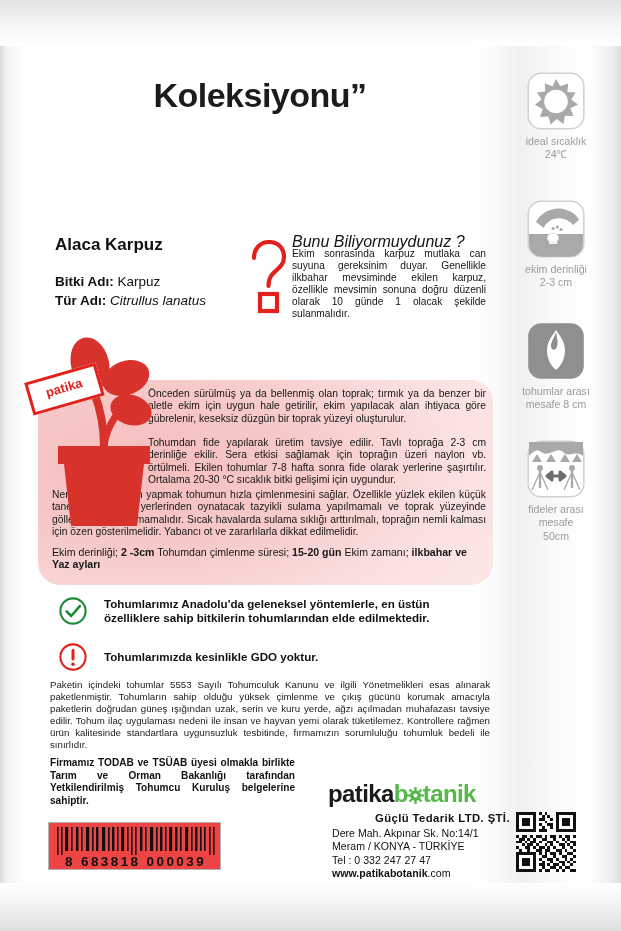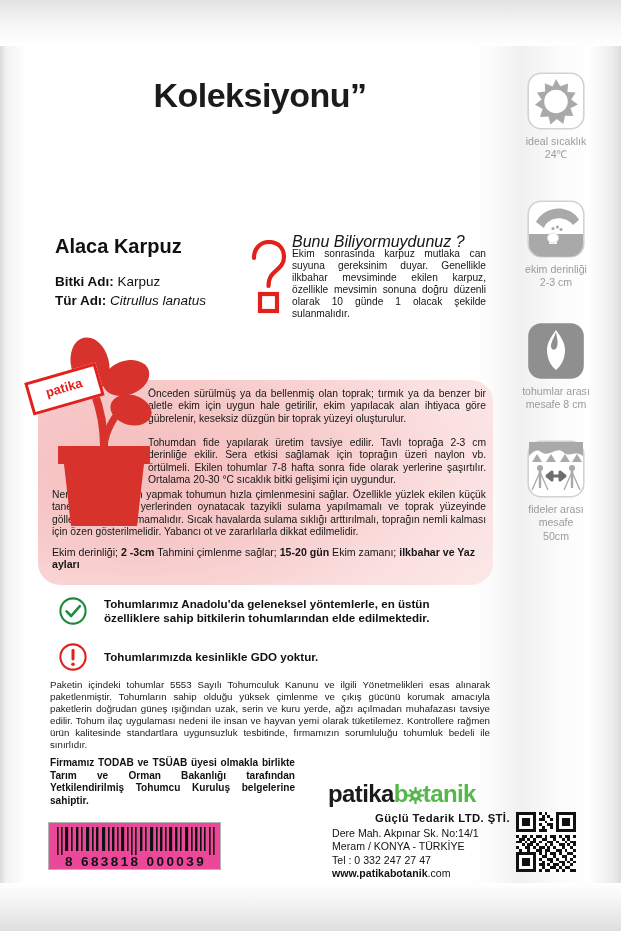--- a/index.html
+++ b/index.html
@@ -55,21 +55,21 @@
     font-weight: bold;
     font-size: 34px;
     line-height: 38px;
     letter-spacing: -0.5px;
   }
 
   
   #variety-name {
     position: absolute;
     left: 55px; top: 235px;
-    font-size: 20px;
+    font-size: 17px;
     font-weight: bold;
     color: #111;
   }
   #plant-row {
     position: absolute;
     left: 55px; top: 274px;
     font-size: 13.5px;
     color: #111;
   }
   #species-row {
@@ -251,21 +251,21 @@
     line-height: 13.3px;
     color: #111;
   }
   #addr .b { font-weight: bold; }
 
   
   #barcode-wrap {
     position: absolute;
     left: 48px; top: 822px;
     width: 173px; height: 48px;
-    background: #ec4899;
+    background: #ef4444;
     border: 1px solid #b4b4b4;
     box-sizing: border-box;
   }
   #barcode-bars {
     position: absolute;
     left: 6px; top: 4px;
     width: 161px; height: 28px;
   }
   #barcode-num {
     position: absolute;
@@ -344,21 +344,21 @@
   </div>
 
   <div id="pink-panel"></div>
 
   <div class="pp-text" id="pp1">Önceden sürülmüş ya da bellenmiş olan toprak; tırmık ya da benzer bir aletle ekim için uygun hale getirilir, ekim yapılacak alan ihtiyaca göre gübrelenir, keseksiz düzgün bir toprak yüzeyi oluşturulur.</div>
   <div class="pp-text" id="pp2">Tohumdan fide yapılarak üretim tavsiye edilir. Tavlı toprağa 2-3 cm derinliğe ekilir. Sera etkisi sağlamak için toprağın üzeri naylon vb. örtülmeli. Ekilen tohumlar 7-8 hafta sonra fide olarak yerlerine şaşırtılır. Ortalama 20-30 °C sıcaklık bitki gelişimi için uygundur.</div>
   <div class="pp-text" id="pp3">Nemli toprağa ekim yapmak tohumun hızla çimlenmesini sağlar. Özellikle yüzlek ekilen küçük taneleri tohumları yerlerinden oynatacak tazyikli sulama yapılmamalı ve toprak yüzeyinde göllenme oluşturulmamalıdır. Sıcak havalarda sulama sıklığı arttırılmalı, toprağın nemli kalması için özen gösterilmelidir. Yabancı ot ve zararlılarla dikkat edilmelidir.</div>
   <div class="pp-text" id="pp4">
     <span>Ekim derinliği;</span>
     <b>2 -3cm</b>
-    <span>Tahmini çimlenme sağlar;</span>
+    <span>Tohumdan çimlenme süresi;</span>
     <b>15-20 gün</b>
     <span>Ekim zamanı;</span>
     <b>ilkbahar ve Yaz ayları</b>
   </div>
 
   <div id="plant-art">
     <svg viewBox="0 0 140 200" width="140" height="200">
 
       <path d="M24,116 L116,116 L116,134 L110,134 L103,196 L37,196 L30,134 L24,134 Z" fill="#d8322c"></path>
 

